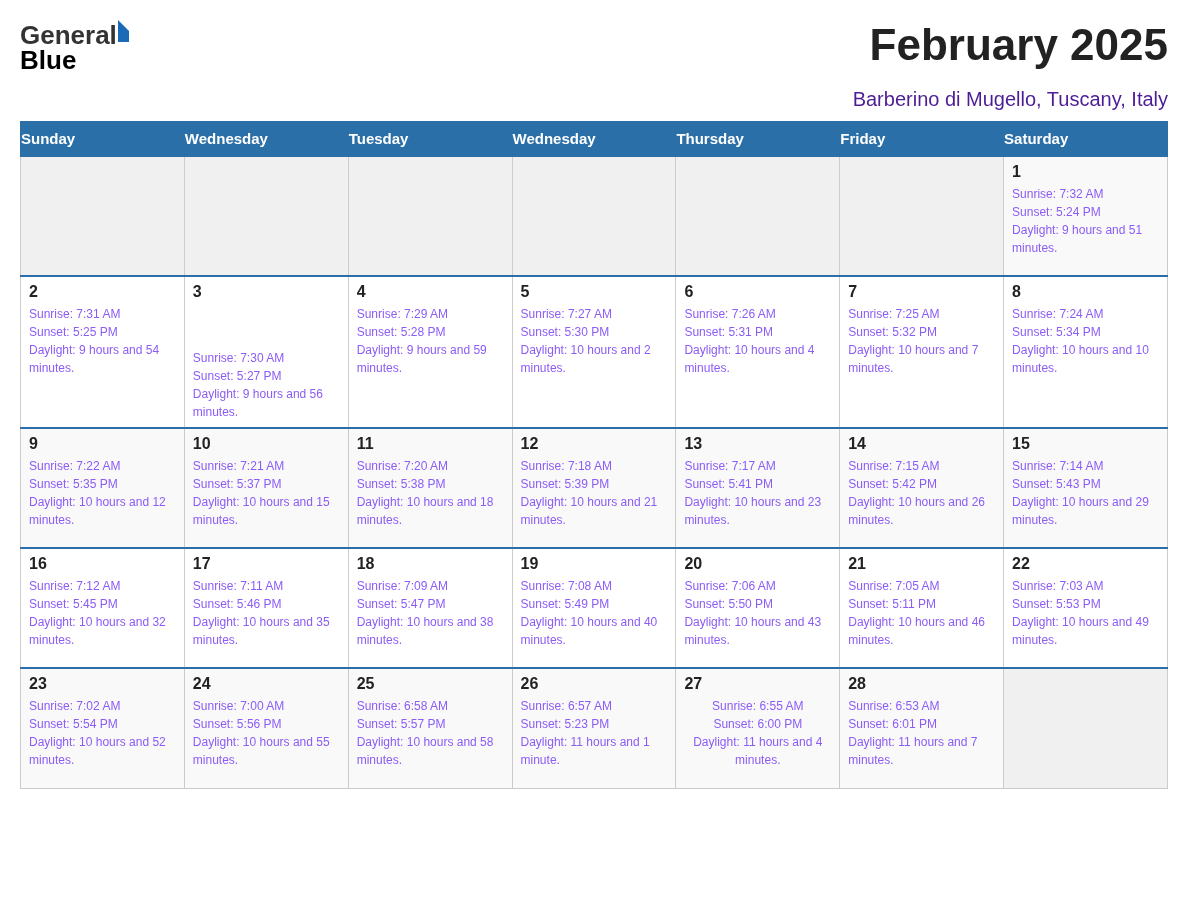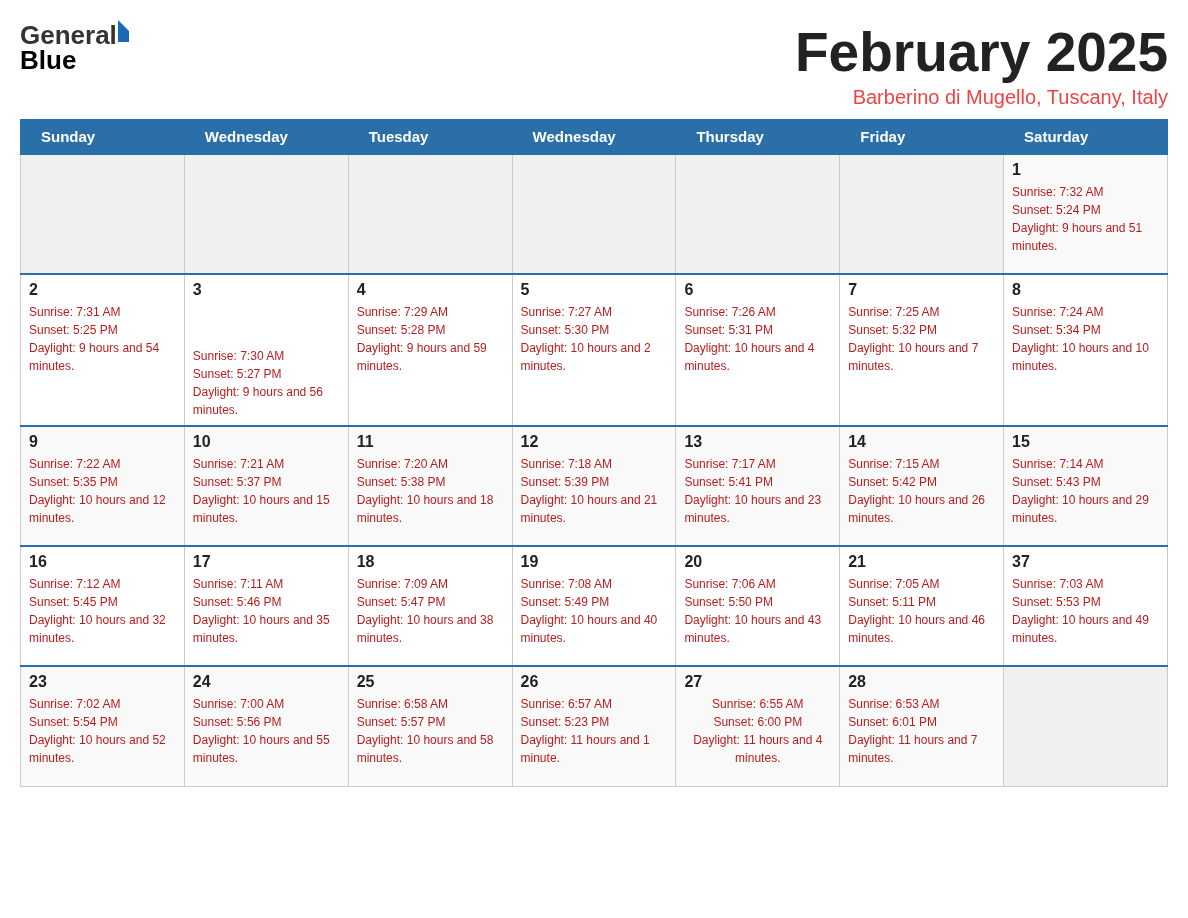--- a/index.html
+++ b/index.html
@@ -30,40 +30,40 @@
     .logo-blue {
       font-size: 26px;
       font-weight: bold;
       color: #000000;
       margin-top: -6px;
     }
     .title-block {
       text-align: right;
     }
     .month-title {
-      font-size: 55px;
+      font-size: 44px;
       font-weight: bold;
       color: #222;
     }
     .location-title {
       font-size: 20px;
-      color: #ef4444;
-      margin-top: 2px;
+      color: #4c1d95;
+      margin-top: 18px;
     }
     table {
       width: 100%;
       border-collapse: collapse;
       table-layout: fixed;
     }
     thead tr th {
       background-color: #2a6fa8;
       color: #fff;
       font-size: 15px;
       font-weight: bold;
-      padding: 8px 20px;
+      padding: 8px 0;
       text-align: left;
       border: 1px solid #2a6fa8;
     }
     tbody tr td {
       vertical-align: top;
       padding: 6px 8px;
       border: 1px solid #ccc;
       font-size: 12px;
       color: #333;
       height: 120px;
@@ -77,21 +77,21 @@
     }
     .day-number {
       font-size: 16px;
       font-weight: bold;
       color: #222;
       display: block;
       margin-bottom: 4px;
     }
     .day-info {
       font-size: 12px;
-      color: #b91c1c;
+      color: #8b5cf6;
       line-height: 1.5;
     }
     .empty-cell {
       background: #f0f0f0 !important;
     }
     tbody tr td.top-border {
       border-top: 2px solid #2a6fa8;
     }
   </style>
 </head>
@@ -257,21 +257,21 @@
 Sunset: 5:50 PM
 Daylight: 10 hours and 43 minutes.</div>
         </td>
         <td class="top-border">
           <span class="day-number">21</span>
           <div class="day-info" style="white-space: pre-line;">Sunrise: 7:05 AM
 Sunset: 5:11 PM
 Daylight: 10 hours and 46 minutes.</div>
         </td>
         <td class="top-border">
-          <span class="day-number">37</span>
+          <span class="day-number">22</span>
           <div class="day-info" style="white-space: pre-line;">Sunrise: 7:03 AM
 Sunset: 5:53 PM
 Daylight: 10 hours and 49 minutes.</div>
         </td>
       </tr>
       <tr>
         <td class="top-border">
           <span class="day-number">23</span>
           <div class="day-info" style="white-space: pre-line;">Sunrise: 7:02 AM
 Sunset: 5:54 PM

